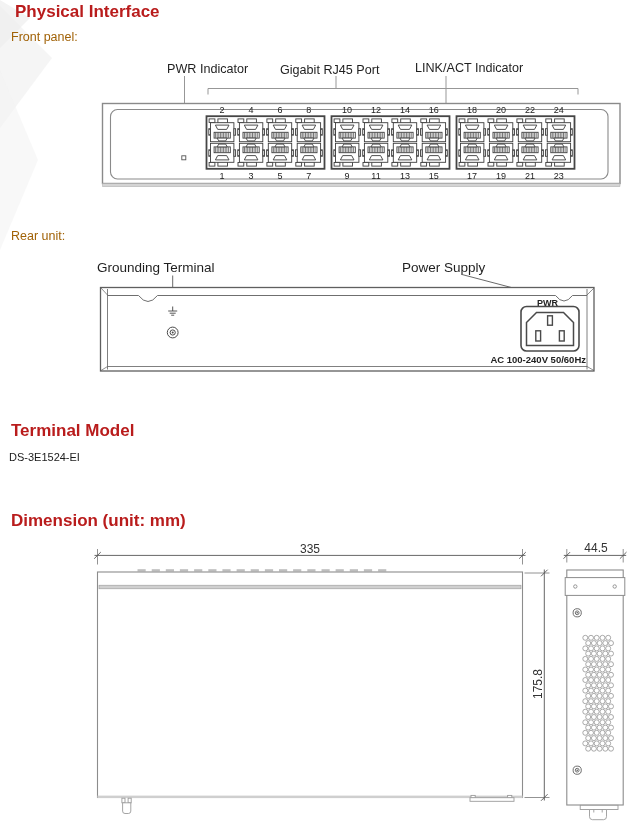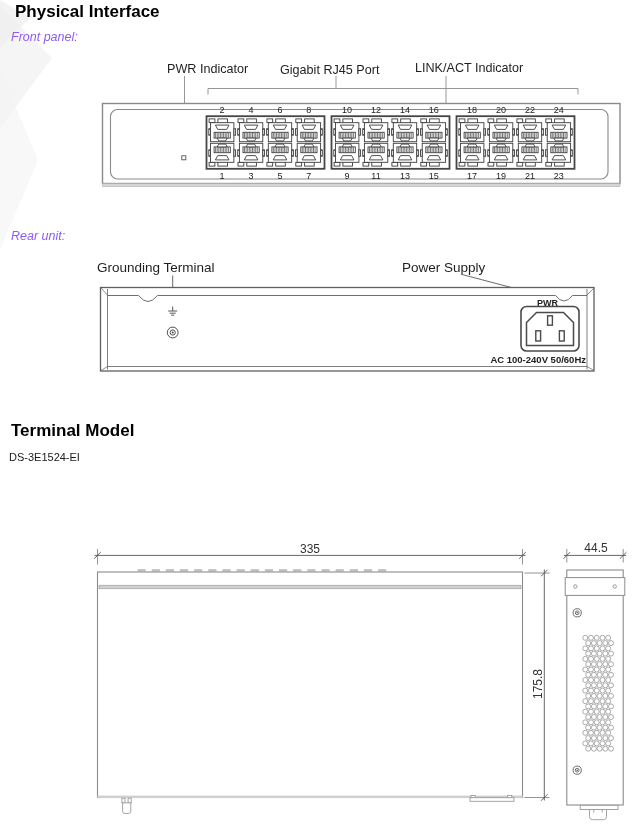--- a/index.html
+++ b/index.html
@@ -1,20 +1,20 @@
 <!DOCTYPE html>
 <html><head>
 <meta charset="utf-8">
 <style>
   html,body { margin:0; padding:0; background:#fff; }
   #page { position:relative; width:642px; height:831px; background:#fff;
           font-family:"Liberation Sans", sans-serif; overflow:hidden; }
   #page > * { position:absolute; }
-  .h1   { font-weight:700; font-size:17px; color:#000000; white-space:nowrap; }
-  .lbl  { font-size:12.5px; color:#8b5cf6; white-space:nowrap;font-style:italic; }
+  .h1   { font-weight:700; font-size:17px; color:#b91c1c; white-space:nowrap; }
+  .lbl  { font-size:12.5px; color:#a16207; white-space:nowrap; }
   .model{ font-size:11px; color:#1a1a1a; white-space:nowrap;text-align:right; }
   svg   { display:block; }
   svg text { font-family:"Liberation Sans", sans-serif; }
   .dlabel { font-size:12.6px; fill:#1f1f1f; }
   .rlabel { font-size:13.5px; fill:#1f1f1f; }
   .pnum   { font-size:9px; fill:#222; }
   .pwrtxt { font-size:9px; font-weight:700; fill:#222; }
   .actxt  { font-size:9.5px; font-weight:700; fill:#222; }
   .dimtxt { font-size:12px; fill:#333; }
 </style>
@@ -576,20 +576,21 @@
       <path d="M536.5,312.5 H563.5 L573.5,322.5 V345.5 H526.5 V322.5 Z" stroke-width="1.5"></path>
       <rect x="547.6" y="315.8" width="4.8" height="9.4" stroke-width="1.4"></rect>
       <rect x="535.8" y="330.8" width="4.8" height="10.2" stroke-width="1.4"></rect>
       <rect x="559.4" y="330.8" width="4.8" height="10.2" stroke-width="1.4"></rect>
     </g>
     <text x="586" y="362.5" text-anchor="end" class="actxt">AC 100-240V 50/60Hz</text>
   </svg>
 
   <div class="h1" style="left:11px; top:421px">Terminal Model</div>
   <div class="model" style="left:9px;  top:451px">DS-3E1524-EI</div>
+  <div class="h1" style="left:11px; top:511px">Dimension (unit: mm)</div>
 
   <svg style="left:0; top:535px" width="642" height="296" viewBox="0 535 642 296">
 
     <rect x="97.5" y="572" width="425" height="225.5" fill="#ffffff" stroke="#8c8c8c" stroke-width="1.1"></rect>
     <g id="top-vents" fill="#a9a9a9" opacity="0.75">
         <rect x="137.5" y="569.2" width="8.2" height="2.6"></rect>
         <rect x="151.7" y="569.2" width="8.2" height="2.6"></rect>
         <rect x="165.8" y="569.2" width="8.2" height="2.6"></rect>
         <rect x="179.9" y="569.2" width="8.2" height="2.6"></rect>
         <rect x="194.1" y="569.2" width="8.2" height="2.6"></rect>

